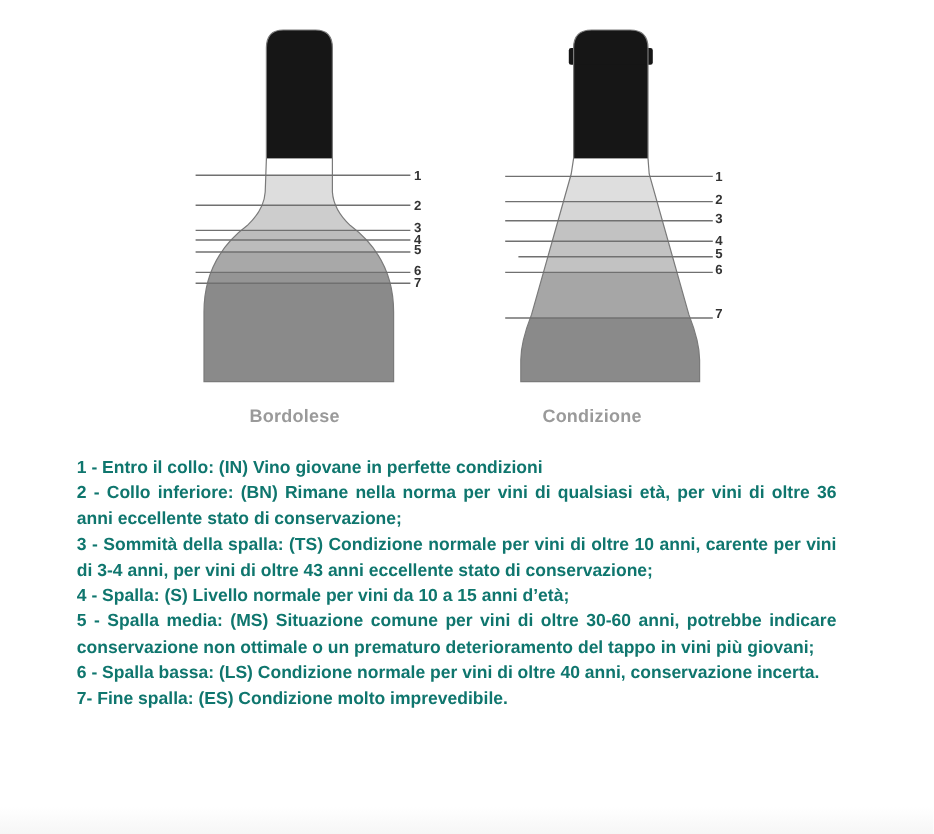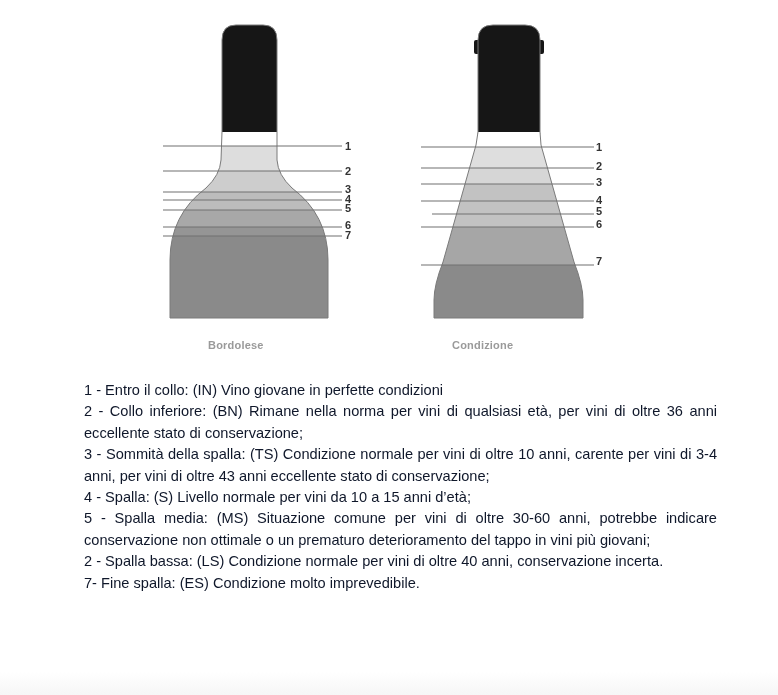--- a/index.html
+++ b/index.html
@@ -6,26 +6,26 @@
   body {
     width: 778px; height: 695px; background: #ffffff; position: relative; overflow: hidden;
     font-family: "Liberation Sans", sans-serif;
   }
   .bottom-fade {
     position: absolute; left: 0; top: 672px; width: 778px; height: 23px;
     background: linear-gradient(#ffffff, #f6f6f6);
   }
   svg.bottles { position: absolute; left: 0; top: 0; }
   .caption {
-    position: absolute; top: 339px; font-weight: bold; font-size: 11px; color: #9a9a9a;
+    position: absolute; top: 339px; font-weight: bold; font-size: 15px; color: #9a9a9a;
     letter-spacing: 0.2px;
   }
   .legend {
-    position: absolute; left: 84px; top: 380px; width: 633px;
-    font-weight: normal; font-size: 14.6px; line-height: 21.4px; color: #0f172a;
+    position: absolute; left: 64px; top: 380px; width: 633px;
+    font-weight: bold; font-size: 14.6px; line-height: 21.4px; color: #0f766e;
   }
   .legend p { margin: 0; text-align: justify; text-align-last: left; }
 </style>
 </head>
 <body>
 
 <svg class="bottles" width="778" height="330" viewBox="0 0 778 330" xmlns="http://www.w3.org/2000/svg">
   <defs>
     <clipPath id="clipBord">
       <path d="M222,132 L222,40 Q222,25 236,25 L263,25 Q277,25 277,40 L277,132 L277,160 Q278,175 292,188 Q328,215 328,260 L328,318 L170,318 L170,260 Q170,215 206,188 Q220,175 221,160 Z"></path>
@@ -102,17 +102,17 @@
 
 <div class="caption" style="left:208px;">Bordolese</div>
 <div class="caption" style="left:452px;">Condizione</div>
 
 <div class="legend">
   <p>1 - Entro il collo: (IN) Vino giovane in perfette condizioni</p>
   <p>2 - Collo inferiore: (BN) Rimane nella norma per vini di qualsiasi età, per vini di oltre 36 anni eccellente stato di conservazione;</p>
   <p>3 - Sommità della spalla: (TS) Condizione normale per vini di oltre 10 anni, carente per vini di 3-4 anni, per vini di oltre 43 anni eccellente stato di conservazione;</p>
   <p>4 - Spalla: (S) Livello normale per vini da 10 a 15 anni d’età;</p>
   <p>5 - Spalla media: (MS) Situazione comune per vini di oltre 30-60 anni, potrebbe indicare conservazione non ottimale o un prematuro deterioramento del tappo in vini più giovani;</p>
-  <p>2 - Spalla bassa: (LS) Condizione normale per vini di oltre 40 anni, conservazione incerta.</p>
+  <p>6 - Spalla bassa: (LS) Condizione normale per vini di oltre 40 anni, conservazione incerta.</p>
   <p>7- Fine spalla: (ES) Condizione molto imprevedibile.</p>
 </div>
 
 <div class="bottom-fade"></div>
 
 </body></html>

